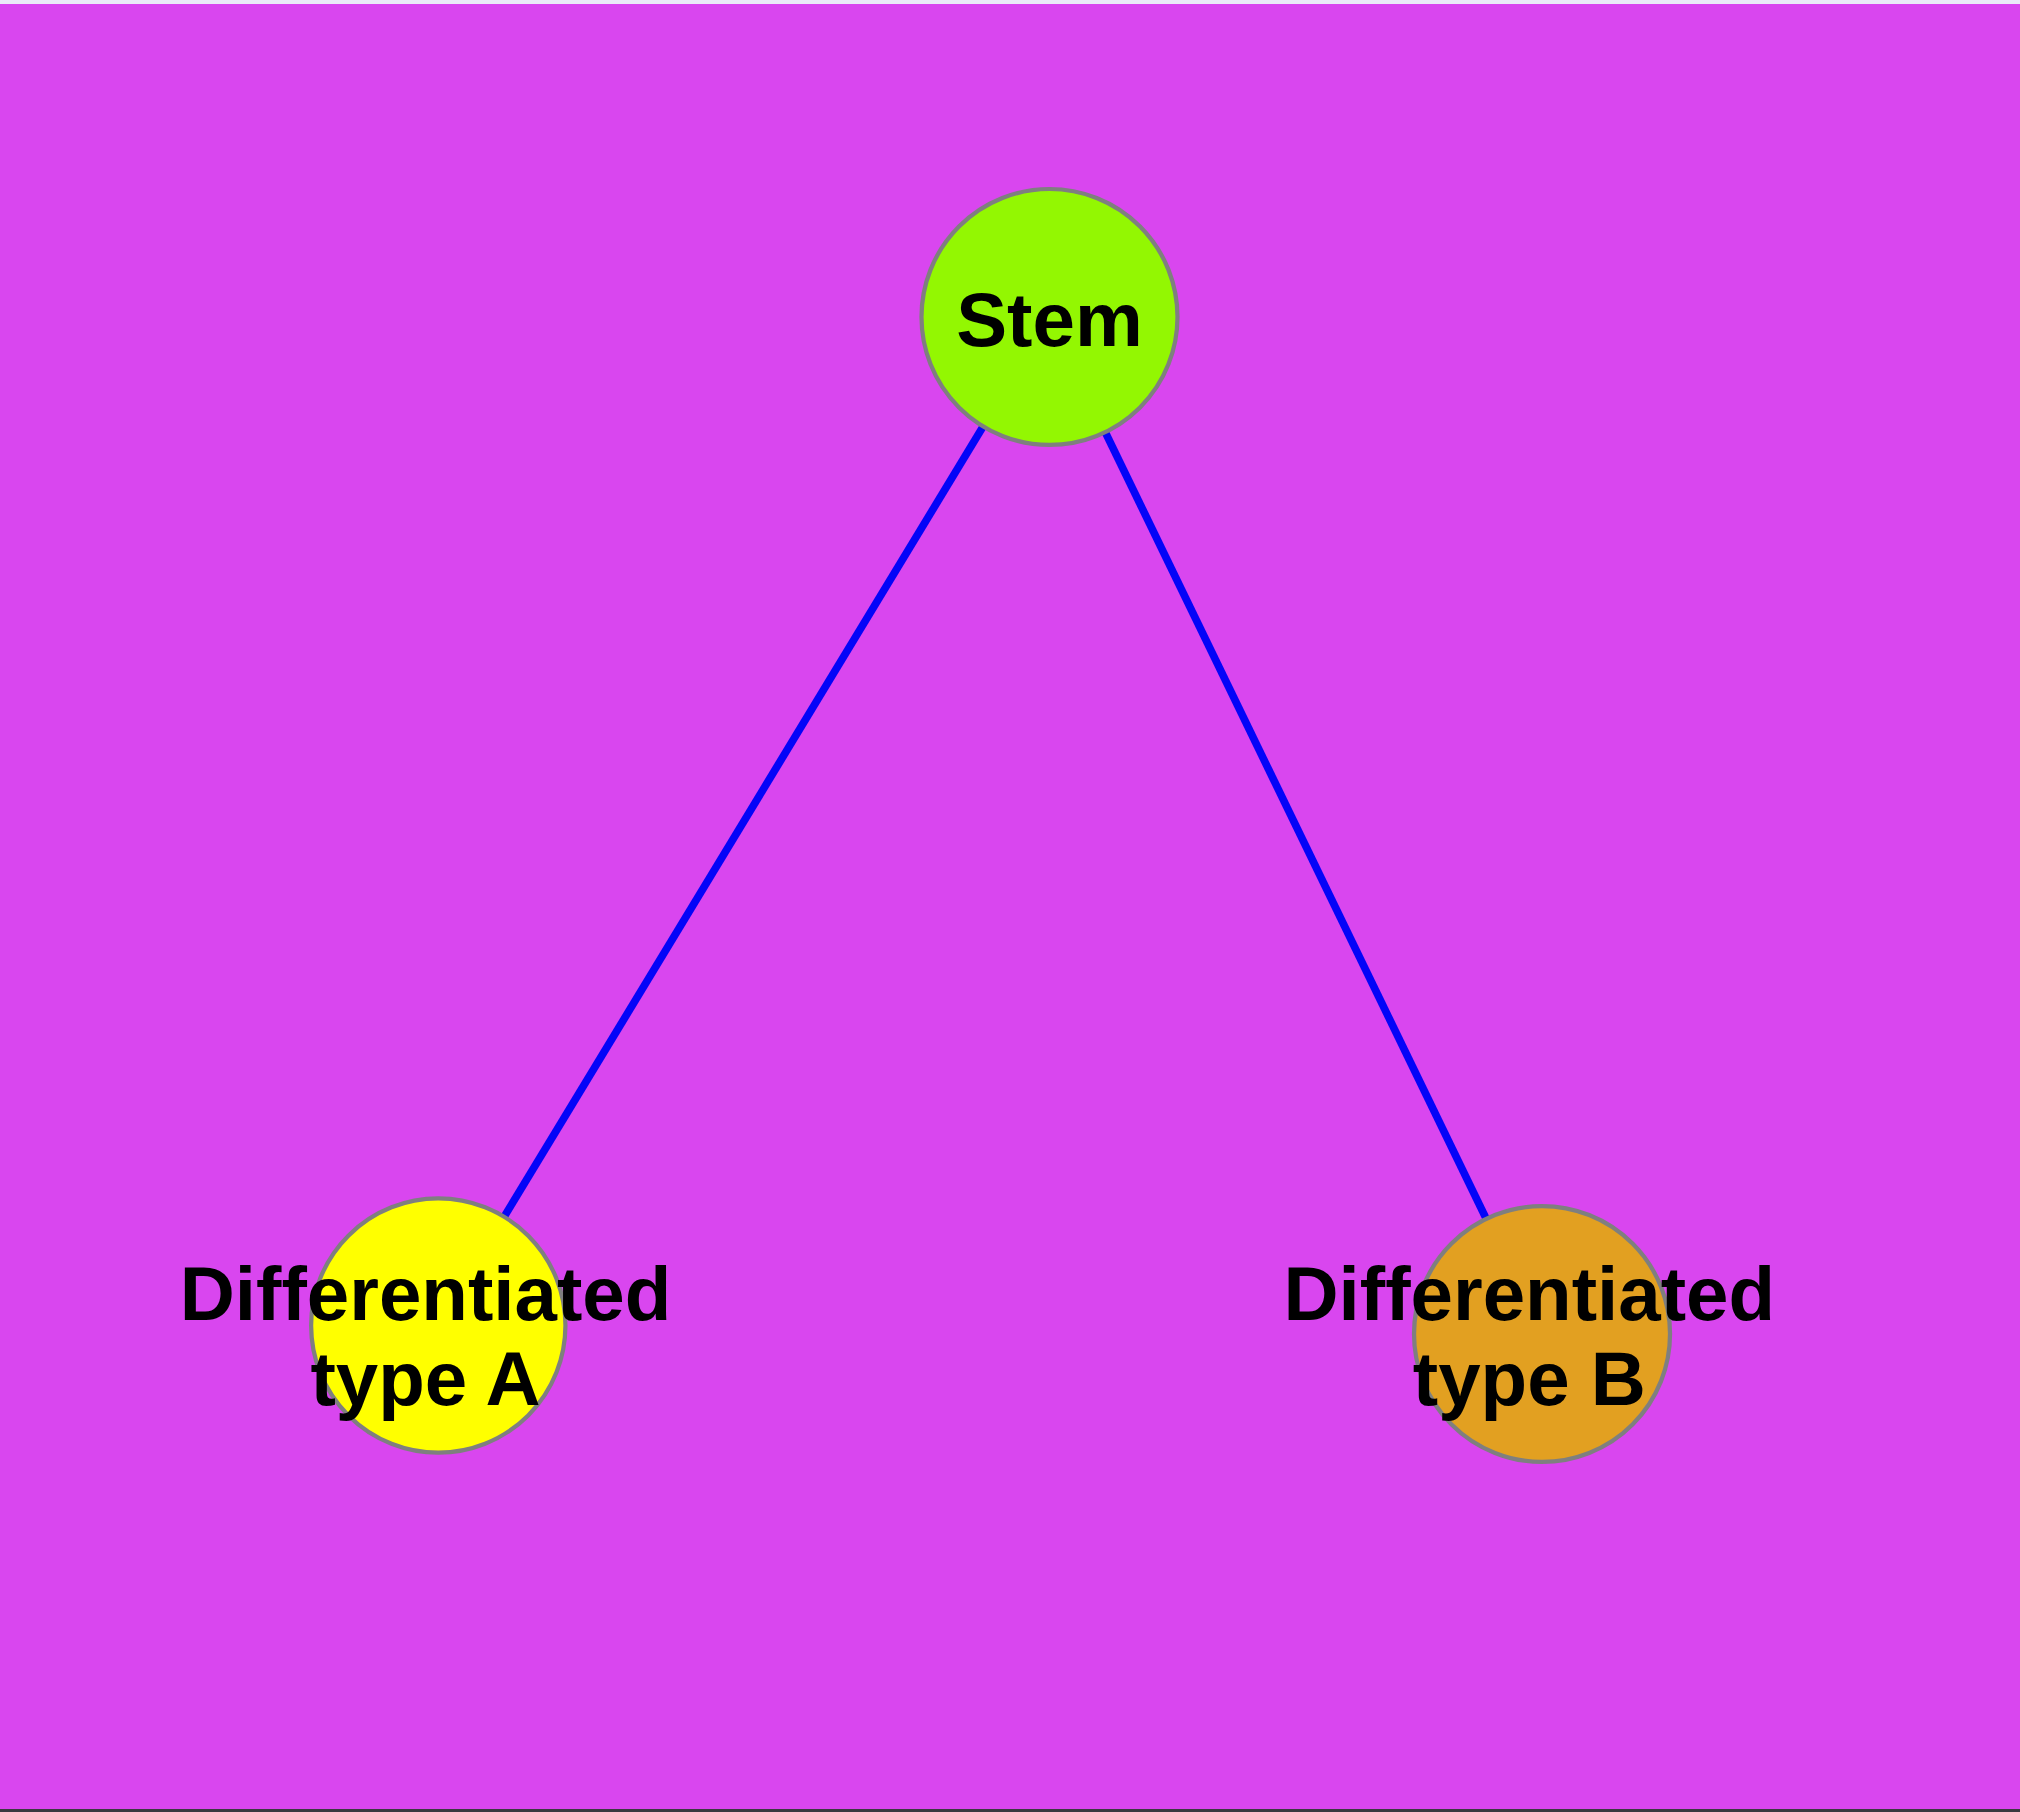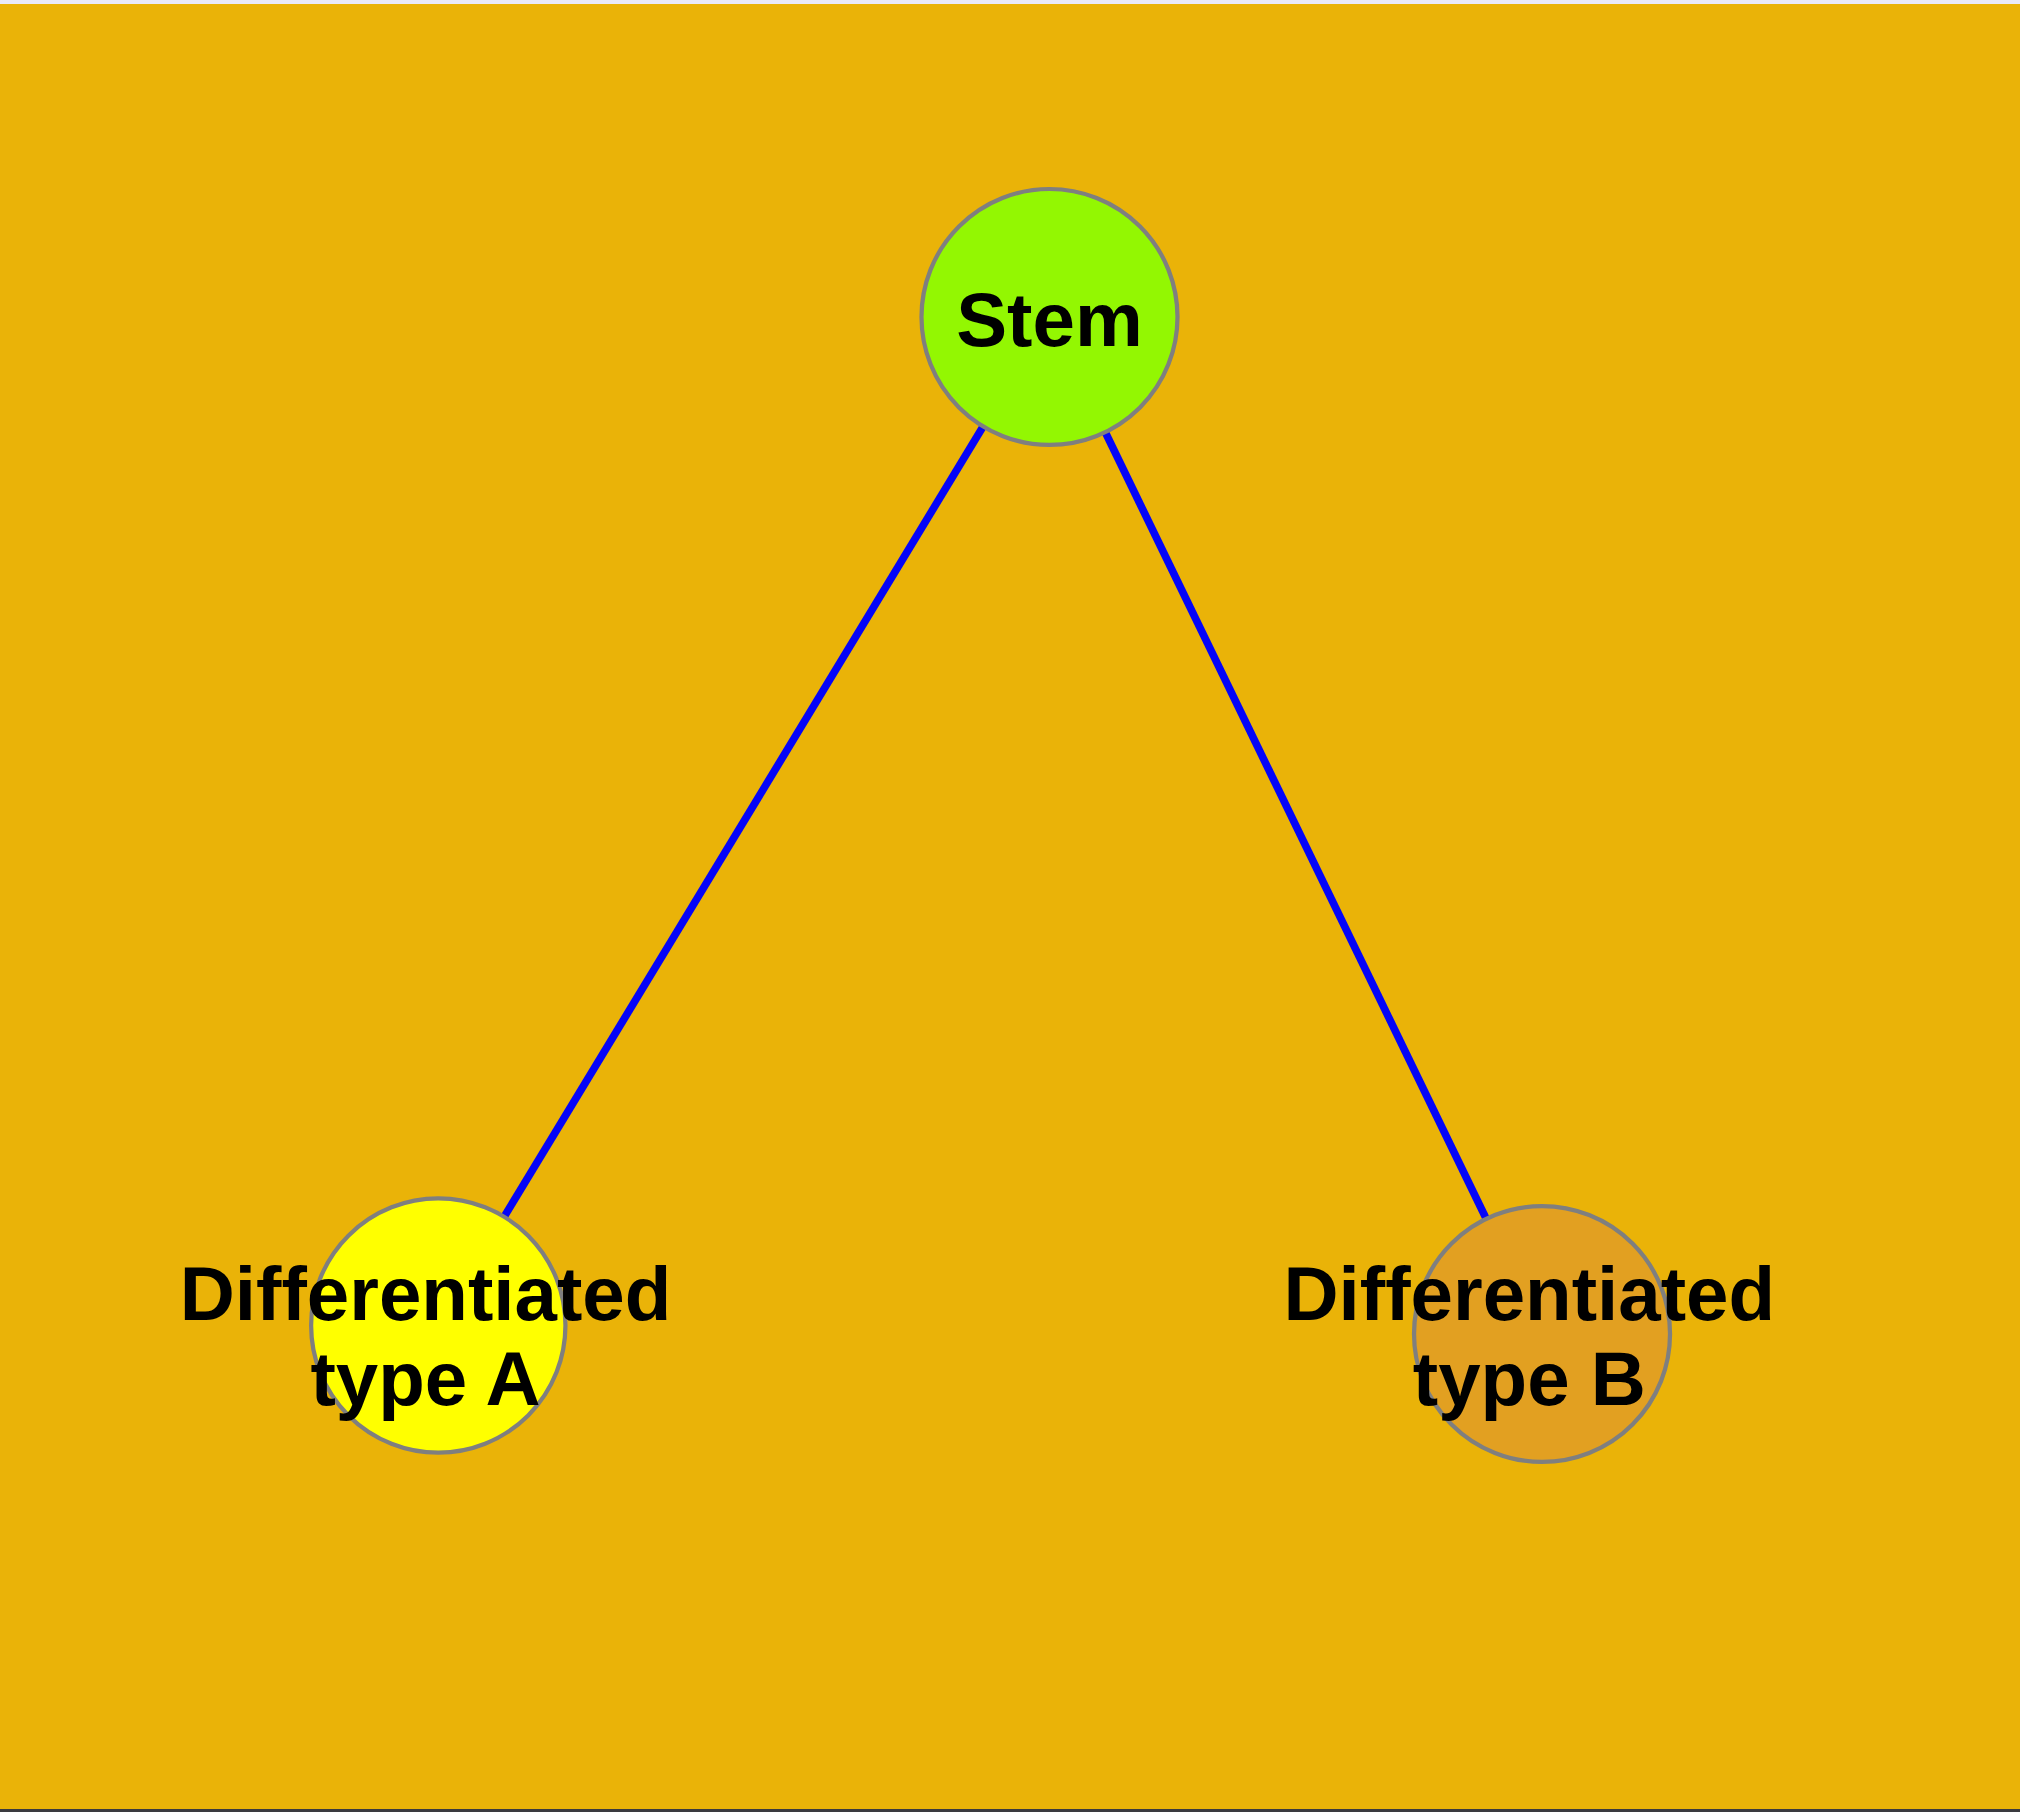--- a/index.html
+++ b/index.html
@@ -4,21 +4,21 @@
 <style>
   html, body {
     margin: 0;
     padding: 0;
     background: #CBCBFA;
   }
   .canvas {
     position: relative;
     width: 2021px;
     height: 1812px;
-    background: #eab308;
+    background: #d946ef;
     overflow: hidden;
     font-family: "Liberation Sans", sans-serif;
   }
   .edge-highlight-top {
     position: absolute;
     top: 0; left: 0; right: 0;
     height: 4.2px;
     background: #EAEAF8;
   }
   .edge-shadow-bottom {

